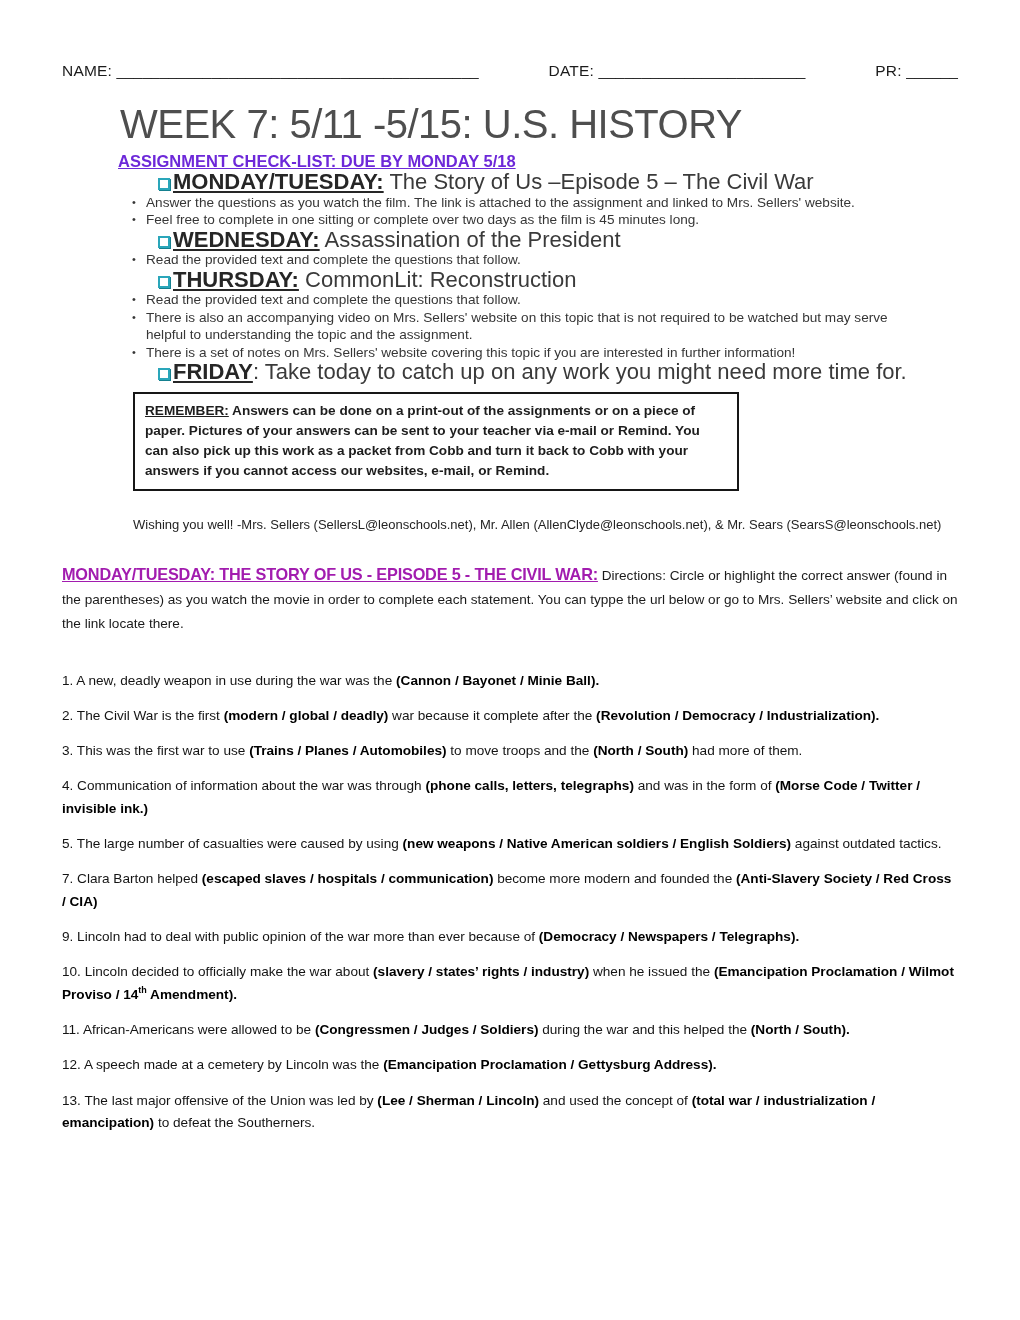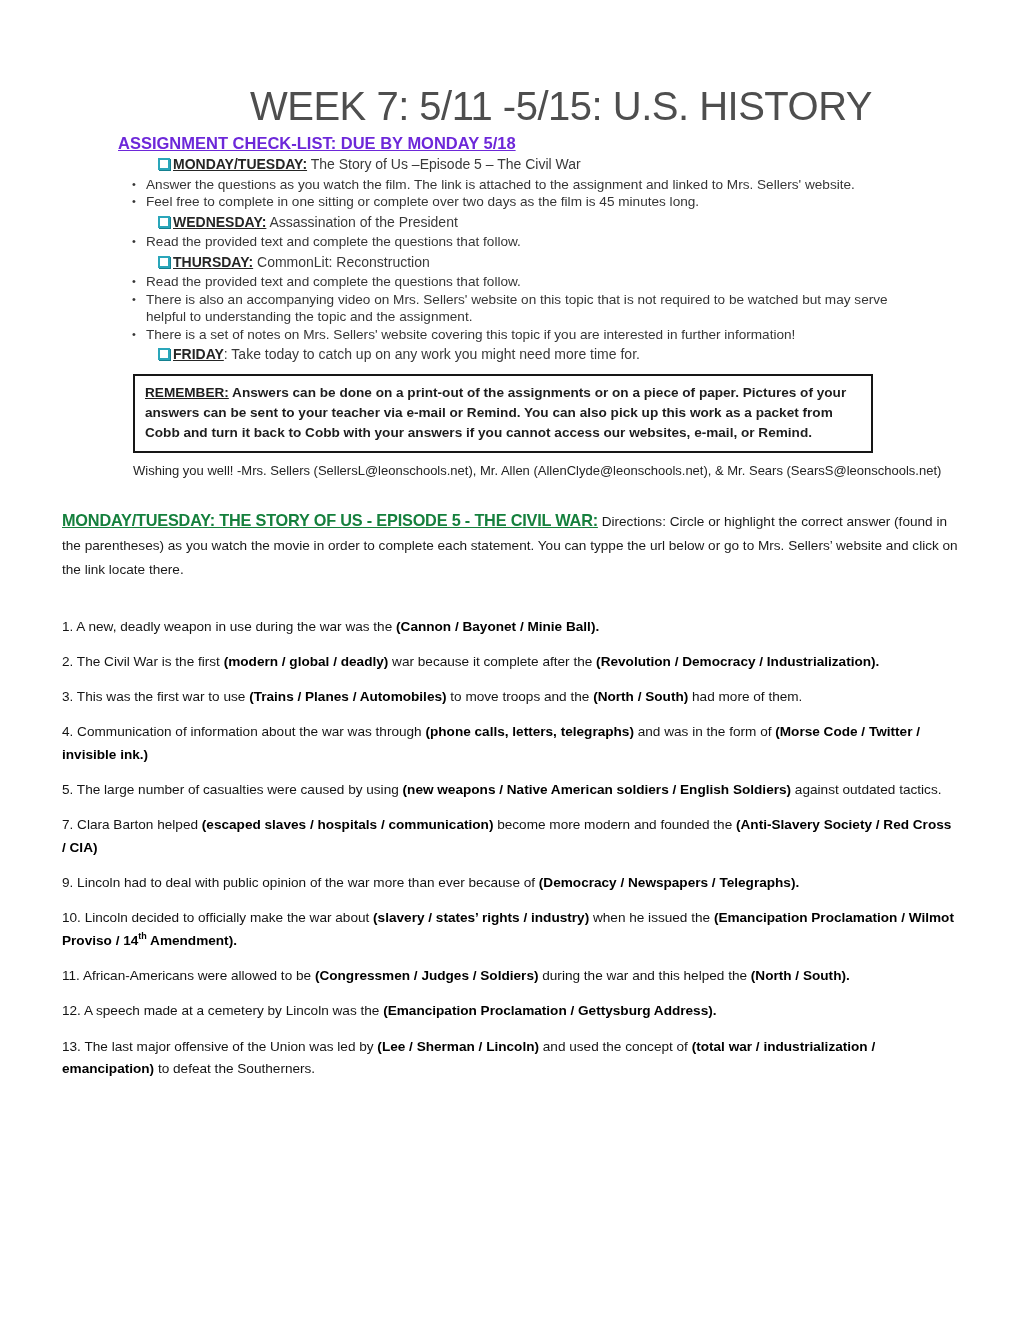--- a/index.html
+++ b/index.html
@@ -15,54 +15,54 @@
   .topline {
     display: flex; justify-content: space-between; align-items: baseline;
     font-size: 15.5px; color: #1b1b1b; letter-spacing: 0.2px;
     white-space: nowrap;
   }
   .topline .blank { letter-spacing: 0; color: #1b1b1b; }
 
   
   .scan { color: #333; }
   .scan-title {
-    margin: 22px 0 4px 102px;
+    margin: 22px 0 4px 58px;
     font-size: 40px; font-weight: 400; color: #4e4e4e;
-    letter-spacing: -0.5px; white-space: nowrap; text-align: center;
+    letter-spacing: -0.5px; white-space: nowrap;
   }
   .chk-title {
     margin-left: 56px; font-size: 16.5px; font-weight: 700;
     text-decoration: underline; color: #6d28d9; line-height: 20px;
   }
   .chk-item { margin-left: 56px; }
-  .chk-day-line { font-size: 14px; line-height: 22.5px; white-space: nowrap; padding-left: 40px; }
+  .chk-day-line { font-size: 22px; line-height: 22.5px; white-space: nowrap; padding-left: 40px; }
   .chk-box {
     display: inline-block; width: 12px; height: 12px;
     border: 2.5px solid #2aa6ba; margin-right: 3px; vertical-align: -1px;
     box-shadow: 1px 1px 0 #15808f;
   }
   .chk-day { font-weight: 700; text-decoration: underline; color: #262626; }
   .chk-item-title { color: #3a3a3a; }
   .chk-bullets { margin-left: 14px; max-width: 762px; }
   .chk-bullet { font-size: 13.6px; line-height: 17.5px; color: #363636; display: flex; }
   .chk-bullet .dot { width: 14px; flex: 0 0 14px; text-align: left; font-size: 11px; line-height: 17.5px; }
 
   .remember-box {
-    margin: 8px 0 0 71px; width: 740px;
+    margin: 8px 0 0 71px; width: 606px;
     border: 2.5px solid #161616; padding: 7px 12px 8px 10px;
     font-size: 13.6px; font-weight: 600; line-height: 20px; color: #1d1d1d;
   }
   .remember-label { font-weight: 800; text-decoration: underline; }
 
-  .signoff { margin: 10px 0 0 71px; font-size: 13px; color: #242424; white-space: nowrap; }
+  .signoff { margin: 26px 0 0 71px; font-size: 13px; color: #242424; white-space: nowrap; }
 
   
   .section-head { margin-top: 31px; line-height: 23px; max-width: 898px; color: #1a1a1a; }
   .section-head .head-bold {
-    font-size: 16.3px; font-weight: 700; text-decoration: underline; color: #15803d;
+    font-size: 16.3px; font-weight: 700; text-decoration: underline; color: #a21caf;
     letter-spacing: -0.2px;
     text-align: right;
   }
   .section-head .head-directions { font-size: 13.6px; }
 
   .yt-link {
     display: inline-block; margin-top: 23px;
     font-size: 15px; color: #0563c1; text-decoration: underline;
     letter-spacing: 0.1px;
   }
@@ -71,20 +71,25 @@
   .questions p { font-size: 13.6px; line-height: 22.7px; margin-bottom: 12.5px; color: #141414; }
   .questions .b { font-weight: 700; color: #000; }
   .questions sup { font-size: 9px; vertical-align: super; line-height: 0; }
 </style>
 </head>
 <body>
 
 <div class="page">
 
   
+  <div class="topline">
+    <span><span>NAME:</span> <span class="blank">__________________________________________</span></span>
+    <span><span>DATE:</span> <span class="blank">________________________</span></span>
+    <span><span>PR:</span> <span class="blank">______</span></span>
+  </div>
 
   
   <div class="scan">
     <div class="scan-title">WEEK 7: 5/11 -5/15:  U.S. HISTORY</div>
     <div class="chk-title">ASSIGNMENT CHECK-LIST: DUE BY MONDAY 5/18</div>
 
     <div id="checklist">
         <div class="chk-item">
           <div class="chk-day-line"><span class="chk-box"></span><span class="chk-day">MONDAY/TUESDAY:</span><span class="chk-item-title"> The Story of Us –Episode 5 – The Civil War</span></div>
           <div class="chk-bullets">

